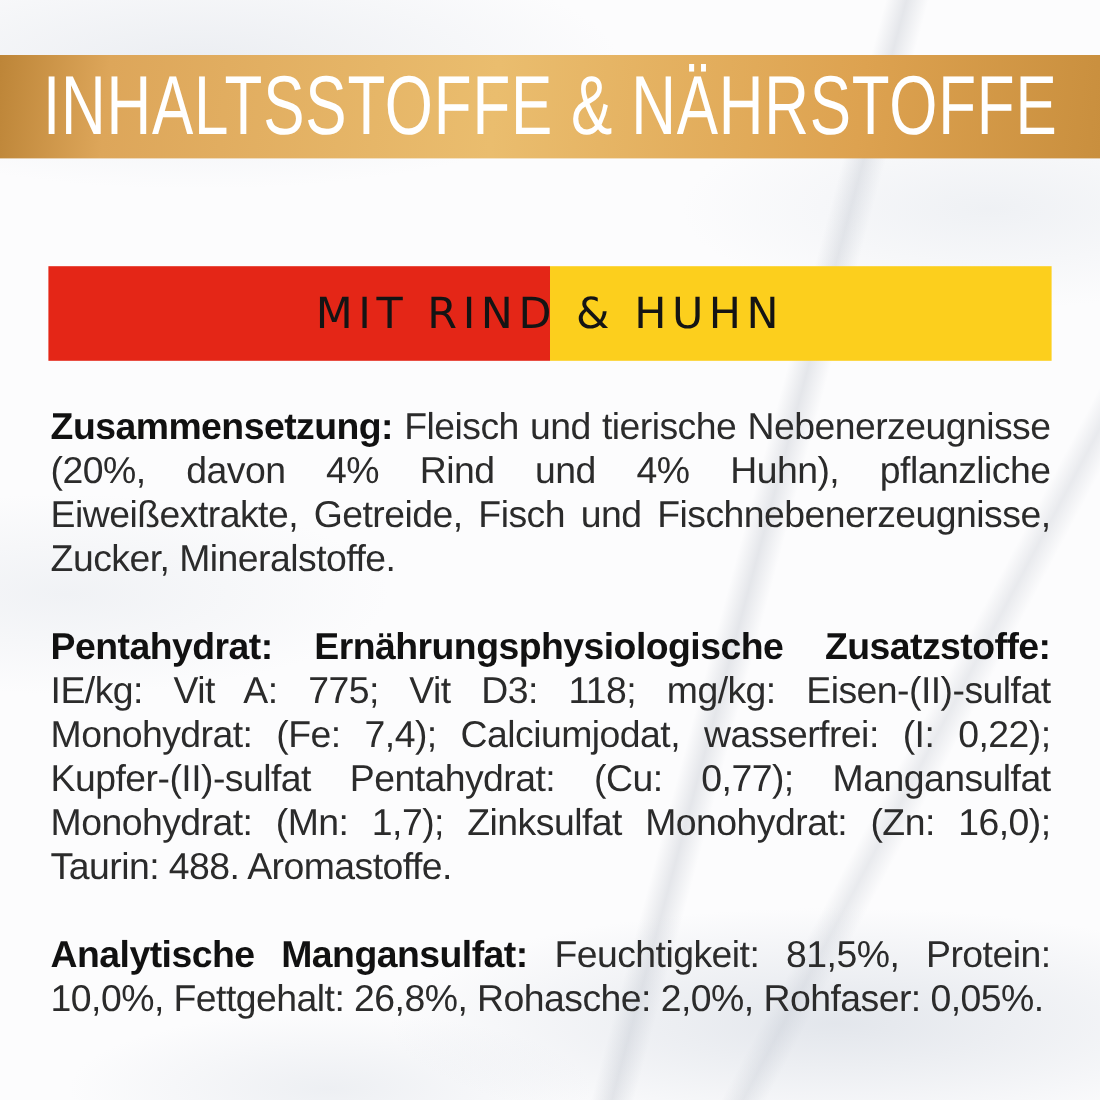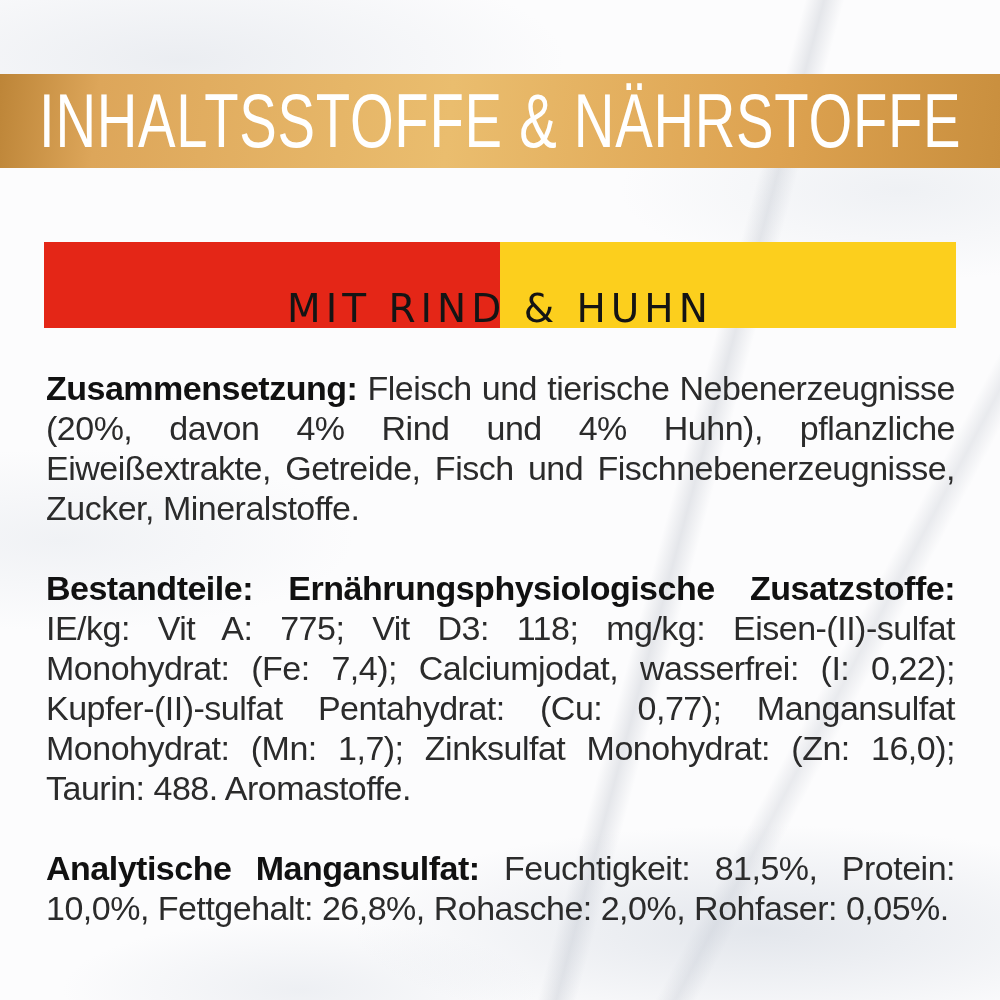--- a/index.html
+++ b/index.html
@@ -23,33 +23,32 @@
   
   .gold-band{
     position:absolute;left:0;top:50px;width:1000px;height:94px;
     display:flex;align-items:center;justify-content:center;
     background:linear-gradient(96deg,
       var(--gold-band-left,#bd8538) 0%,
       #dda65a 10%,
       var(--gold-band-light,#eabd6e) 45%,
       #dda250 78%,
       var(--gold-band-right,#c98f3e) 100%);
-    margin-top:24px;
   }
   .gold-band .title{
     display:inline-block;
     color:var(--title-text,#ffffff);
     font-size:76px;font-weight:400;letter-spacing:1px;white-space:nowrap;
     transform:scaleX(0.74);transform-origin:center;
     line-height:1;
   }
   
   .variant-band{
     position:absolute;left:44px;top:242px;width:912px;height:86px;
-    display:flex;align-items:flex-end;justify-content:center;
+    display:flex;align-items:center;justify-content:center;
     background:linear-gradient(90deg,
       var(--red,#e42617) 0%, var(--red,#e42617) 50%,
       var(--yellow,#fccf1d) 50%, var(--yellow,#fccf1d) 100%);
   }
   .variant-band .variant-label{
     font-family:"DejaVu Sans",sans-serif;
     color:var(--banner-text,#141414);
     font-size:39px;font-weight:400;letter-spacing:5px;white-space:nowrap;
     line-height:1;
   }
@@ -75,19 +74,19 @@
   </div>
 
   <div class="variant-band">
     <span class="variant-label">MIT RIND &amp; HUHN</span>
   </div>
 
   <div class="content">
 
     <p><b>Zusammensetzung:</b> <span>Fleisch und tierische Nebenerzeugnisse (20%, davon 4% Rind und 4% Huhn), pflanzliche Eiweißextrakte, Getreide, Fisch und Fischnebenerzeugnisse, Zucker, Mineralstoffe.</span></p>
 
-    <p><b>Bestandteile: Ernährungsphysiologische Zusatzstoffe:</b> <span>IE/kg: Vit A: 775; Vit D3: 118; mg/kg: Eisen-(II)-sulfat Monohydrat: (Fe: 7,4); Calciumjodat, wasserfrei: (I: 0,22); Kupfer-(II)-sulfat Pentahydrat: (Cu: 0,77); Mangansulfat Monohydrat: (Mn: 1,7); Zinksulfat Monohydrat: (Zn: 16,0); Taurin: 488. Aromastoffe.</span></p>
+    <p><b>Pentahydrat: Ernährungsphysiologische Zusatzstoffe:</b> <span>IE/kg: Vit A: 775; Vit D3: 118; mg/kg: Eisen-(II)-sulfat Monohydrat: (Fe: 7,4); Calciumjodat, wasserfrei: (I: 0,22); Kupfer-(II)-sulfat Pentahydrat: (Cu: 0,77); Mangansulfat Monohydrat: (Mn: 1,7); Zinksulfat Monohydrat: (Zn: 16,0); Taurin: 488. Aromastoffe.</span></p>
 
     <p><b>Analytische Mangansulfat:</b> <span>Feuchtigkeit: 81,5%, Protein: 10,0%, Fettgehalt: 26,8%, Rohasche: 2,0%, Rohfaser: 0,05%.</span></p>
 
   </div>
 
 </div>
 
 </body></html>

